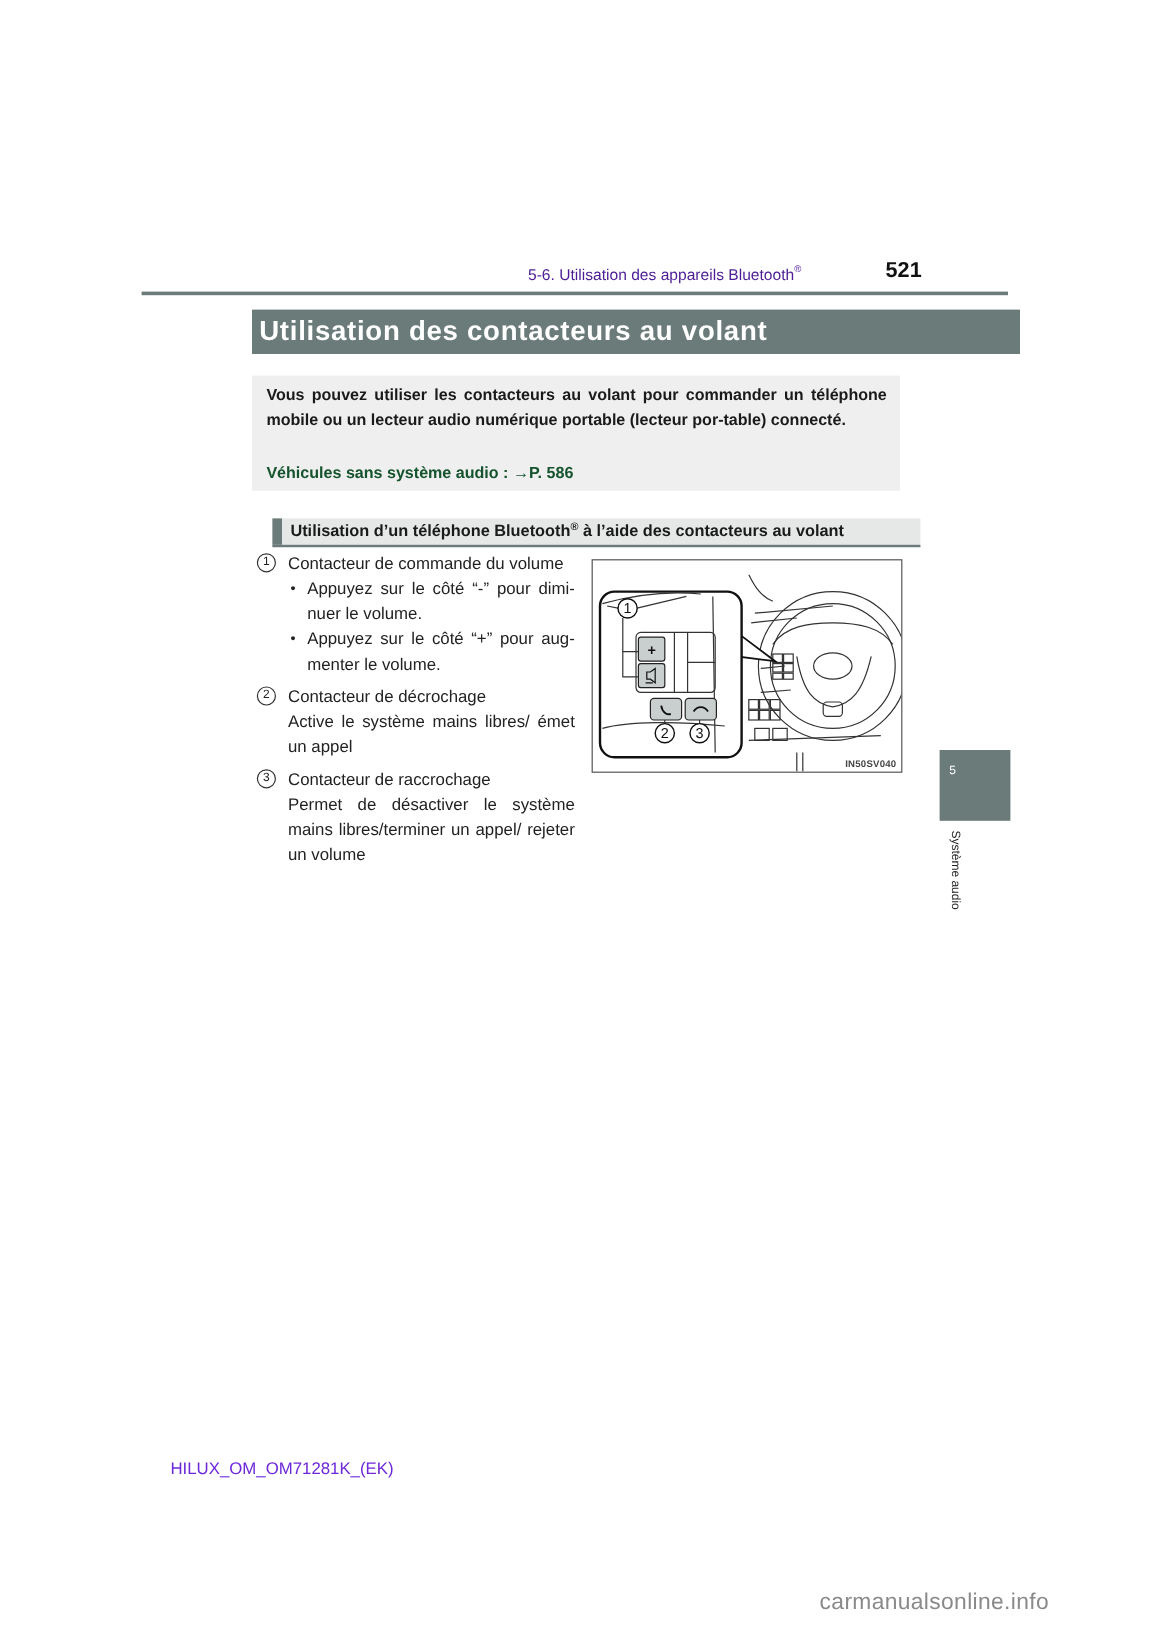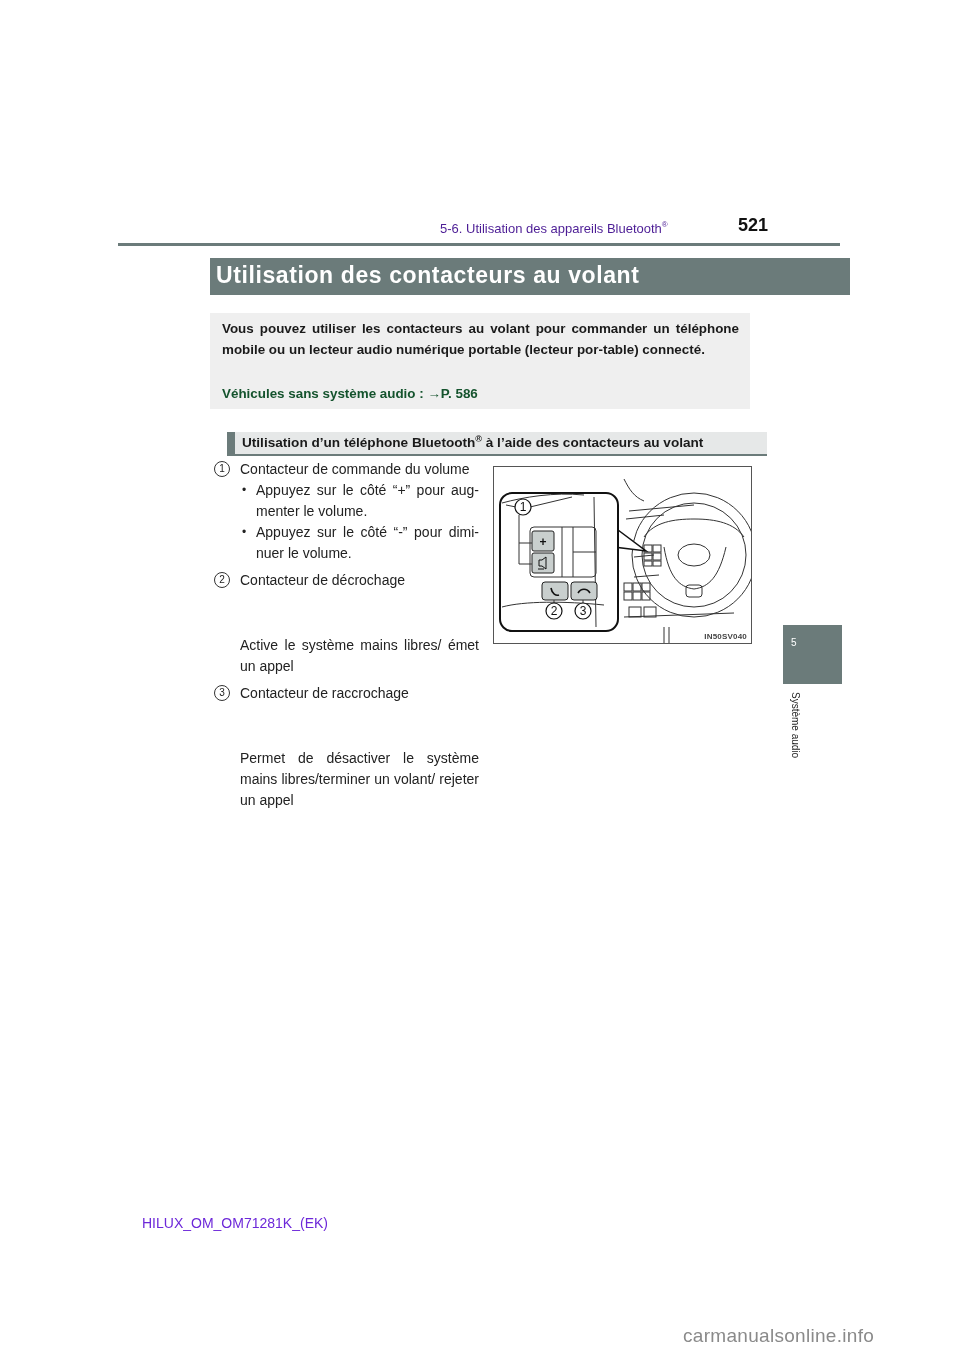--- a/index.html
+++ b/index.html
@@ -124,21 +124,21 @@
       color: #222;
     }
     .item-title { text-align: justify; text-align-last: left; }
     .bullet { position: relative; padding-left: 16px; text-align: justify; }
     .bullet::before {
       content: "\2022";
       position: absolute;
       left: 2px; top: 0;
       font-size: 12px;
     }
-    .desc { text-align: justify; margin-top: 44px; }
+    .desc { text-align: justify; }
 
     
     .figure {
       left: 493px; top: 466px;
       width: 257px; height: 176px;
       border: 1px solid #555;
       background: #fff;
     }
     .figure svg { position: absolute; left: 0; top: 0; }
     .figure-code {
@@ -208,32 +208,32 @@
   <div class="subhead-bar"></div>
   <div class="subhead-text">
     <span>Utilisation d’un téléphone Bluetooth</span><sup>®</sup><span> à l’aide des contacteurs au volant</span>
   </div>
 </div>
 
 <div class="abs list">
   <div class="item">
     <span class="num">1</span>
     <div class="item-title">Contacteur de commande du volume</div>
+    <div class="bullet">Appuyez sur le côté “-” pour dimi-nuer le volume.</div>
     <div class="bullet">Appuyez sur le côté “+” pour aug-menter le volume.</div>
-    <div class="bullet">Appuyez sur le côté “-” pour dimi-nuer le volume.</div>
   </div>
   <div class="item">
     <span class="num">2</span>
     <div class="item-title">Contacteur de décrochage</div>
     <div class="desc">Active le système mains libres/ émet un appel</div>
   </div>
   <div class="item">
     <span class="num">3</span>
     <div class="item-title">Contacteur de raccrochage</div>
-    <div class="desc">Permet de désactiver le système mains libres/terminer un volant/ rejeter un appel</div>
+    <div class="desc">Permet de désactiver le système mains libres/terminer un appel/ rejeter un volume</div>
   </div>
 </div>
 
 <div class="abs figure">
   <svg width="257" height="176" viewBox="0 0 257 176">
     <g fill="none" stroke="#333" stroke-width="1">
 
       <path d="M130 12 C135 22 140 30 150 34"></path>
       <path d="M135 44 L200 38"></path>
       <path d="M132 52 L170 48"></path>

